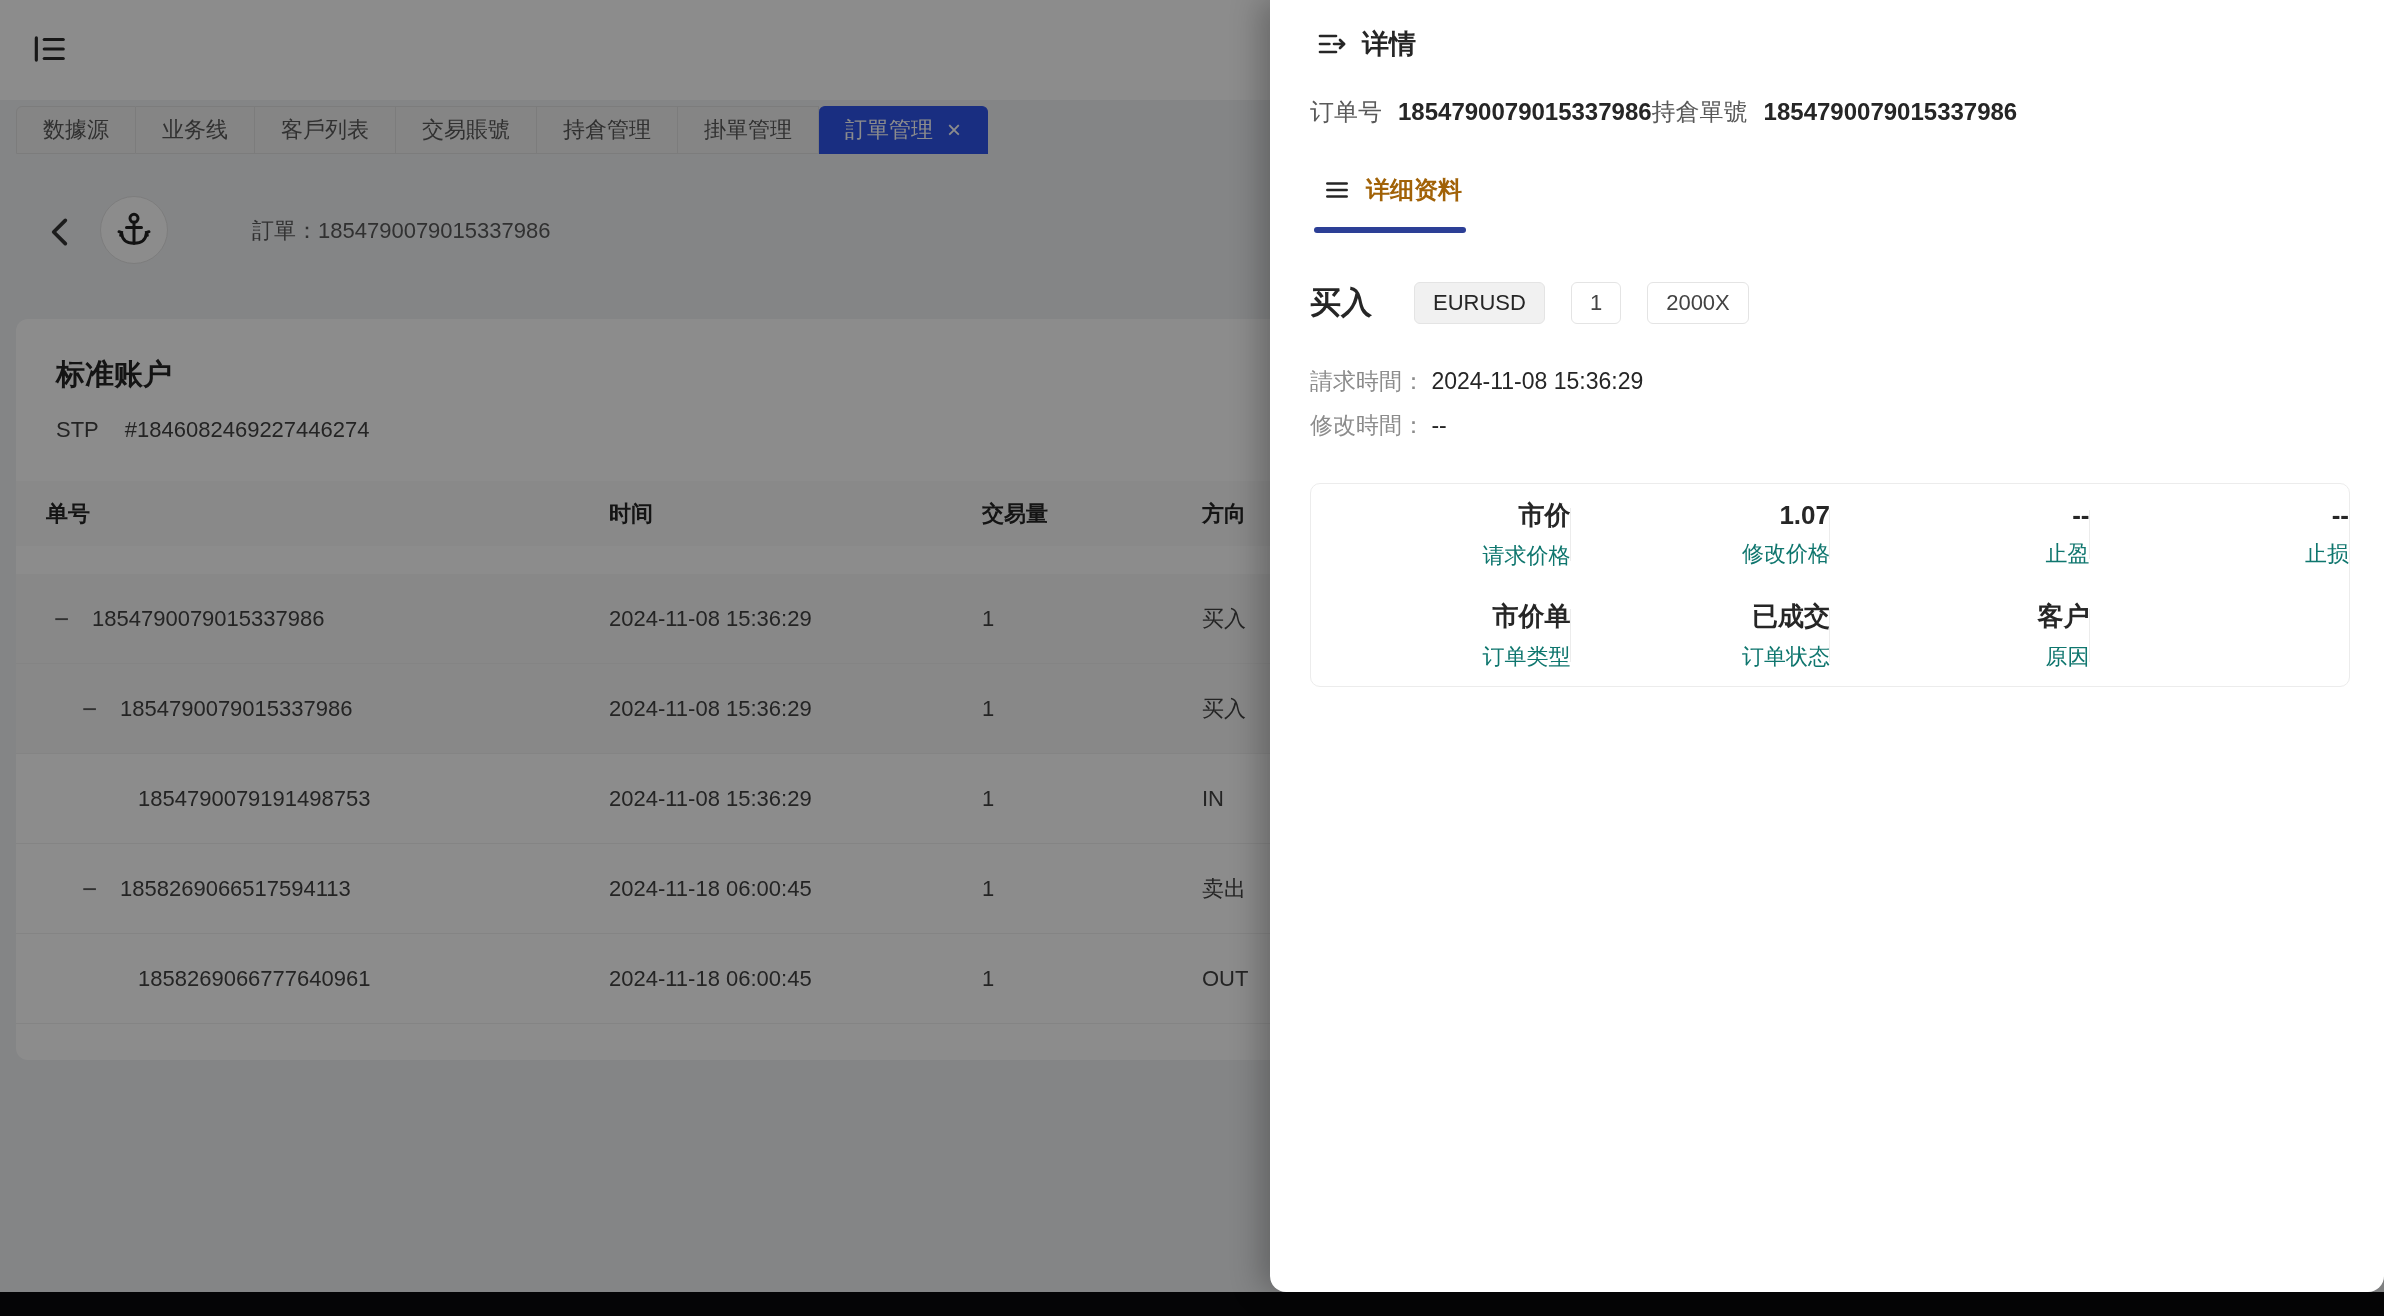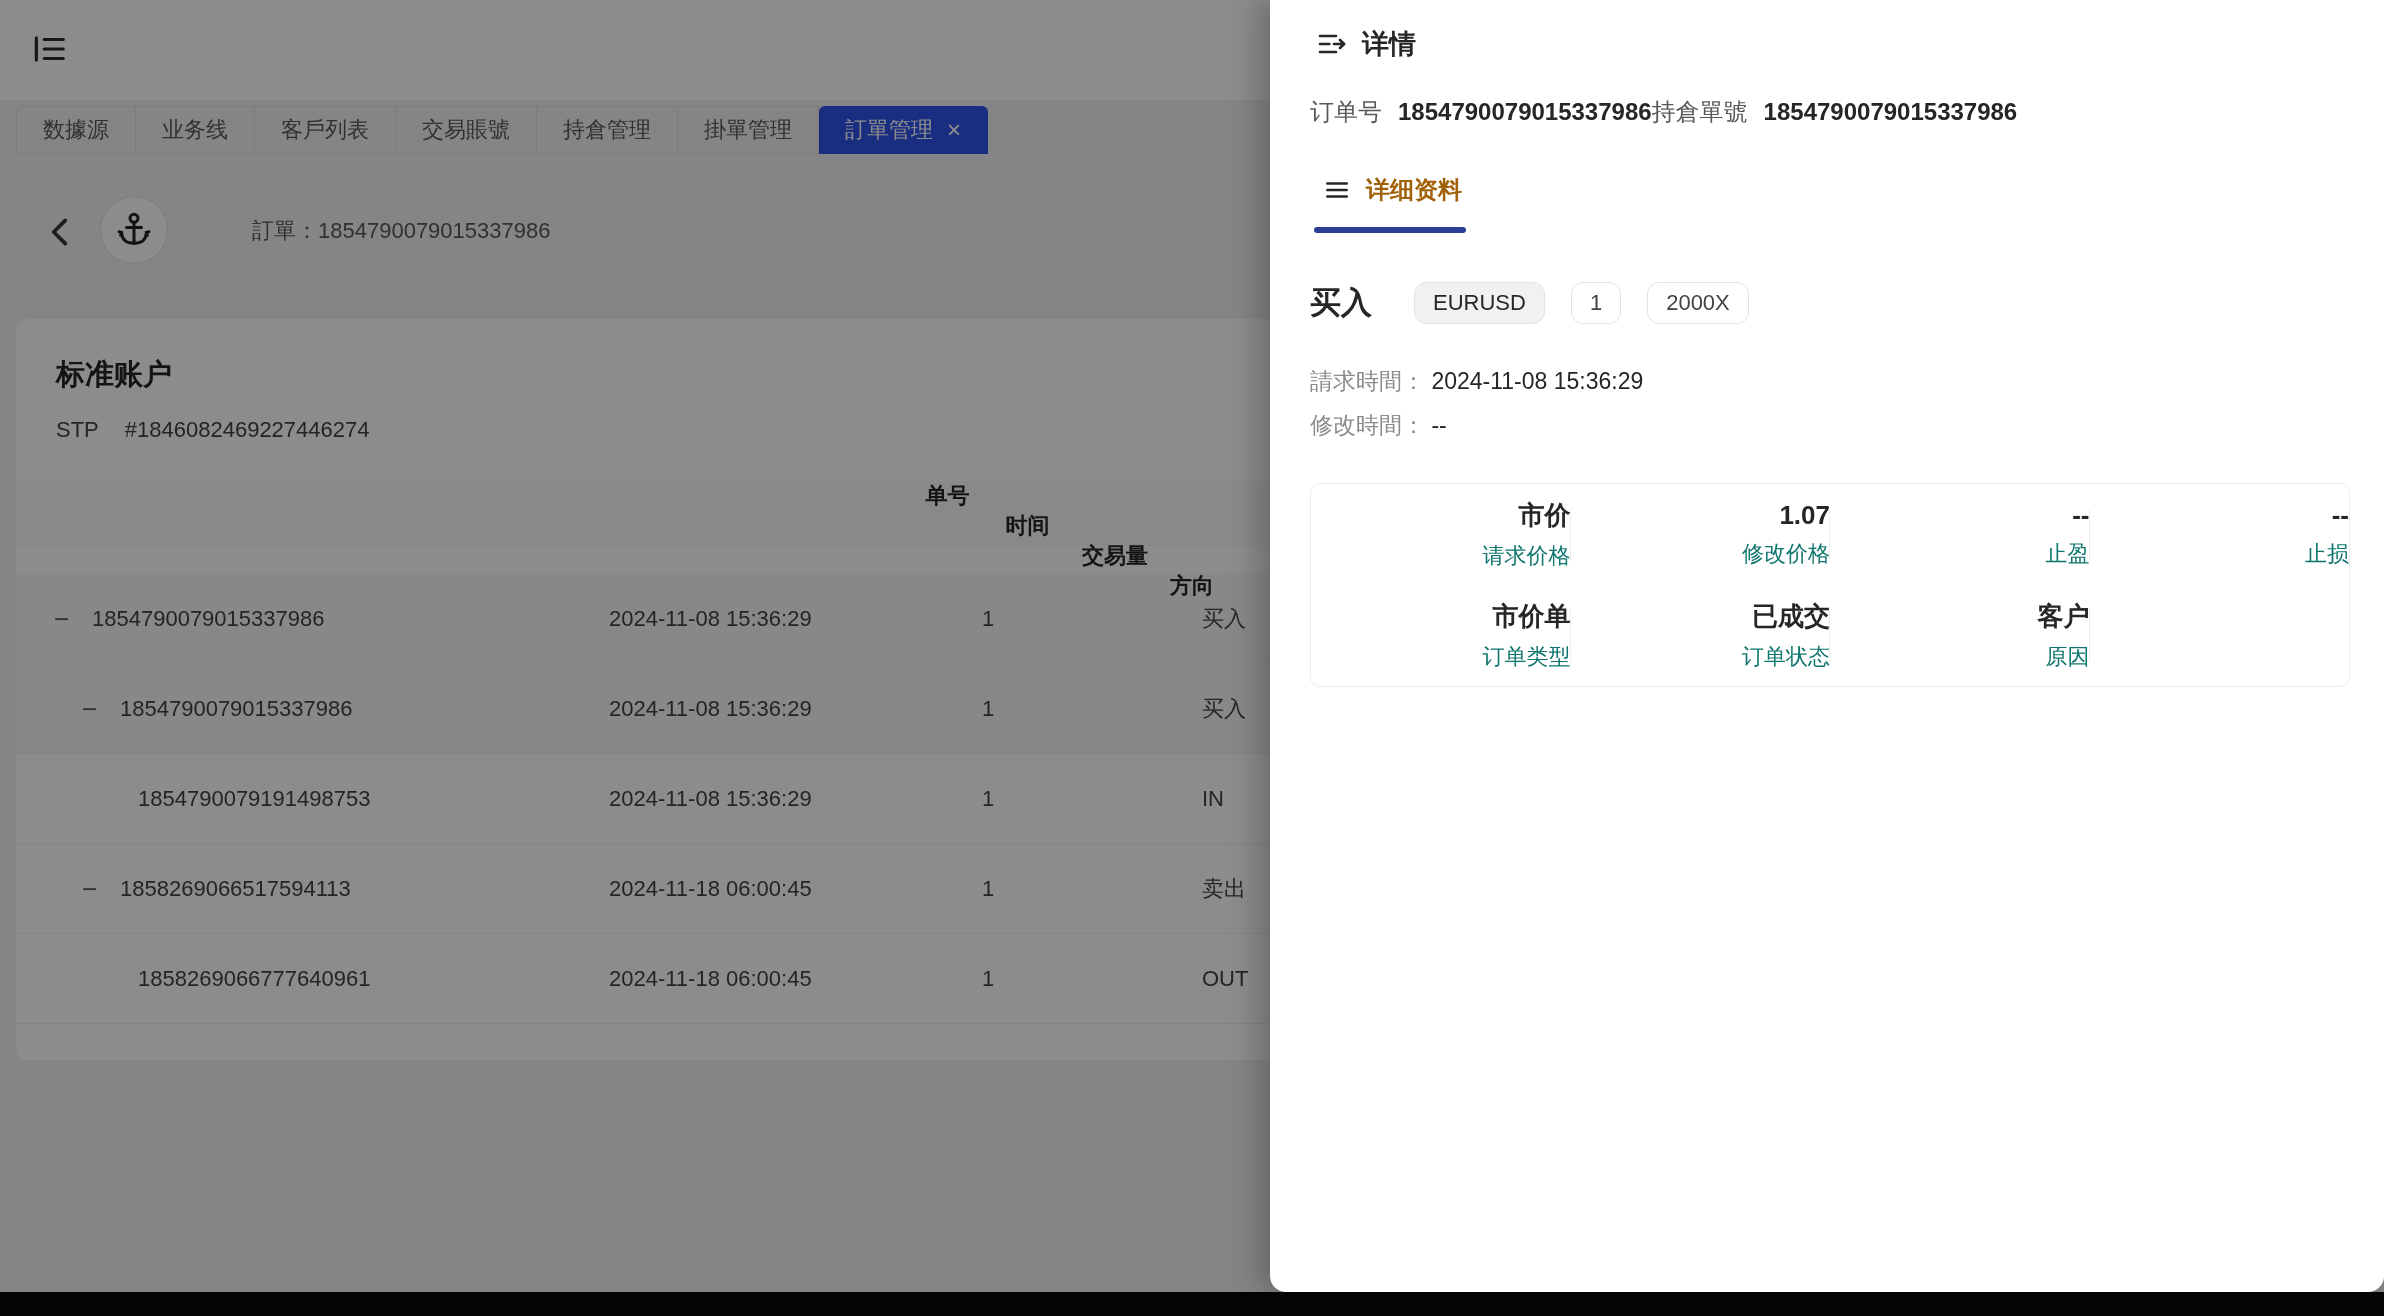--- a/index.html
+++ b/index.html
@@ -20,21 +20,21 @@
   .tab-close { font-size:24px; line-height:1; }
   .page-head { position:absolute; left:0; top:196px; right:8px; height:72px; }
   .back-btn { position:absolute; left:42px; top:16px; width:40px; height:40px; cursor:pointer; }
   .avatar { position:absolute; left:100px; top:0; width:68px; height:68px; border-radius:50%;
             background:#fff; border:1px solid #e3e3e3; display:flex; align-items:center; justify-content:center; }
   .order-crumb { position:absolute; left:252px; top:20px; font-size:22px; color:#595959; }
   .card { position:absolute; left:16px; top:319px; width:2352px; height:741px; background:#fff; border-radius:12px; padding-top:36px; }
   .card-title { font-size:29px; font-weight:700; color:#262626; padding:0 40px; }
   .card-sub { margin-top:22px; padding:0 40px; font-size:22px; color:#434343; display:flex; gap:26px; }
   .otable { margin-top:38px; font-size:22px; }
-  .thead { display:flex; height:65px; align-items:center; background:#fafafa; font-weight:700; color:#262626;flex-direction:column; }
+  .thead { display:flex; height:65px; align-items:center; background:#fafafa; font-weight:700; color:#262626; }
   .thead .c1 { padding-left:30px; }
   .tbody { margin-top:28px; }
   .trow { display:flex; height:90px; align-items:center; border-bottom:1px solid #f0f0f0; background:#fff; color:#434343; cursor:pointer; }
   .trow.hl { background:#f7f7f7; }
   .c1 { width:593px; display:flex; align-items:center; }
   .c2 { width:373px; }
   .c3 { width:220px; }
   .c4 { flex:1; }
   .minus { width:22px; margin-right:16px; color:#595959; font-size:26px; line-height:1; flex:0 0 auto; cursor:pointer; }
   .ind0 { padding-left:38px; } .ind1 { padding-left:66px; } .ind2 { padding-left:122px; }
@@ -48,21 +48,21 @@
   .d-ids { position:absolute; left:40px; top:96px; display:flex; align-items:baseline; font-size:24px; white-space:nowrap; }
   .d-ids .lbl { color:#595959; margin-right:16px; }
   .d-ids .val { color:#262626; font-weight:600; }
   .d-ids .lbl2 { }
   .d-tab { position:absolute; left:54px; top:174px; display:flex; align-items:center; gap:16px;
            font-size:24px; font-weight:600; color:#a16207; cursor:pointer; }
   .d-underline { position:absolute; left:44px; top:227px; width:152px; height:6px; border-radius:3px; background:#2c3f96; }
   .d-dir-row { position:absolute; left:40px; top:282px; display:flex; align-items:center; }
   .d-dir { font-size:31px; font-weight:700; color:#262626; }
   .badges { display:flex; gap:26px; margin-left:42px; }
-  .badge { height:42px; display:flex; align-items:center; padding:0 18px; border-radius:12px;
+  .badge { height:42px; display:flex; align-items:center; padding:0 18px; border-radius:6px;
            font-size:22px; color:#434343; border:1px solid #e4e4e4; background:#fff; }
   .badge.filled { background:#f1f1f1; color:#262626; }
   .d-meta { position:absolute; left:40px; font-size:23px; }
   .d-meta.m1 { top:366px; } .d-meta.m2 { top:410px; }
   .meta-lbl { color:#8c8c8c; } .meta-val { color:#262626; }
   .stats { position:absolute; left:40px; top:483px; width:1040px; height:204px; border:1px solid #ececec; border-radius:10px; overflow:hidden; }
   .srow { display:flex; height:101px; align-items:center; }
   .scell { width:25%; text-align:right; position:relative; display:flex; flex-direction:column; gap:8px; }
   .scell .sval { font-size:26px; font-weight:600; color:#262626; min-height:30px; }
   .scell .slbl { font-size:22px; color:#0f766e; min-height:24px; }

